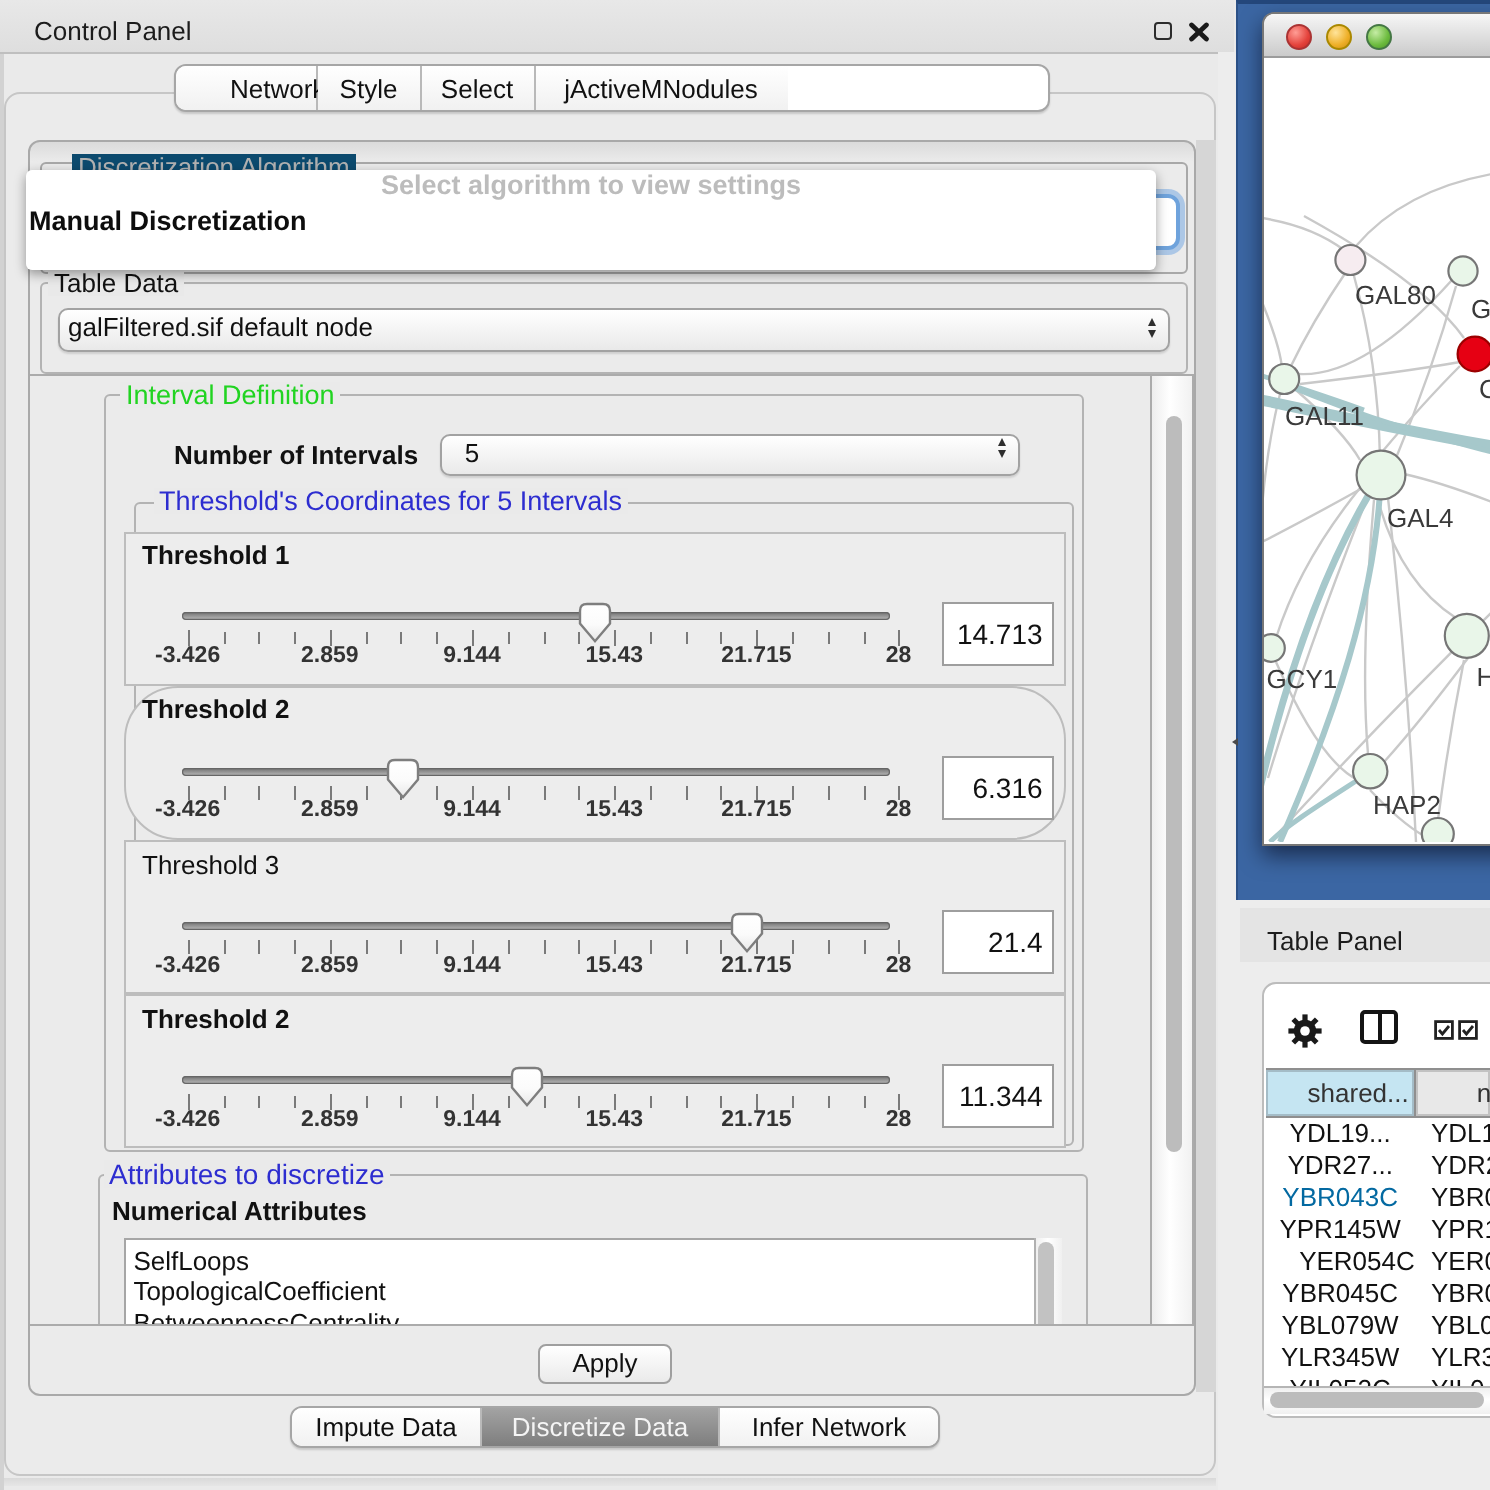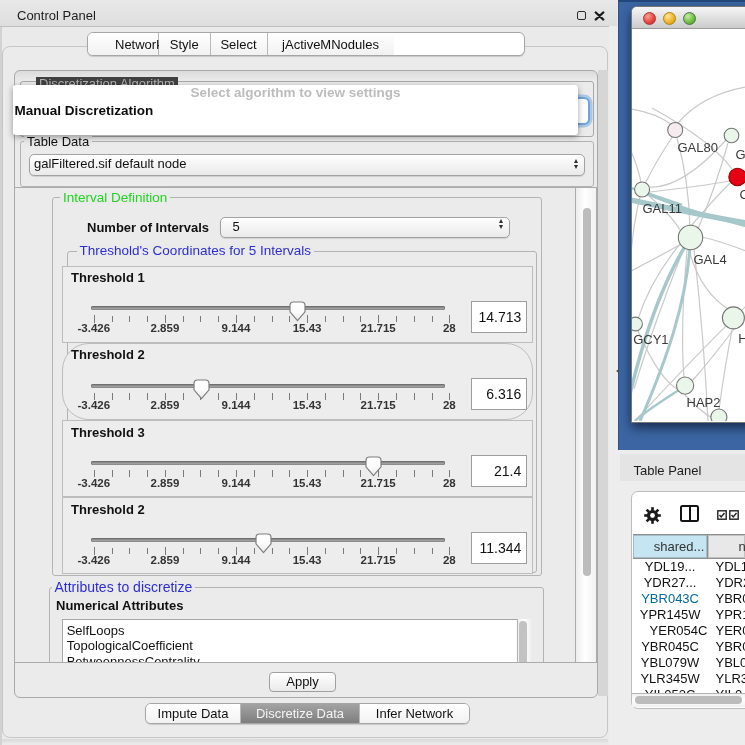--- a/index.html
+++ b/index.html
@@ -45,21 +45,21 @@
           <circle cx="3.5" cy="3.5" r="2.2" fill="#5cb85c" stroke="#2d7a2d" stroke-width="0.9"></circle>
           <circle cx="10" cy="8" r="2.6" fill="#5cb85c" stroke="#2d7a2d" stroke-width="0.9"></circle>
           <circle cx="3.5" cy="13" r="2.2" fill="#5cb85c" stroke="#2d7a2d" stroke-width="0.9"></circle>
         </svg>Network</div>
   <div class="s" style="width:50.5px;">Style</div>
   <div class="s" style="width:56px;">Select</div>
   <div class="s" style="width:126px;">jActiveMNodules</div>
 </div>
 
 <div class="grp" style="left:20px;top:81px;width:572px;height:54px;border-color:#a8a8a8;"></div>
-<div class="grpTitle" style="left:36px;top:76.5px;color:#b2b2b2;background:#404040;">Discretization Algorithm</div>
+<div class="grpTitle" style="left:36px;top:76.5px;color:#b2b2b2;background:#0c4a6e;">Discretization Algorithm</div>
 
 <div class="abs" style="left:540px;top:96.5px;width:46px;height:24px;border-radius:6px;background:#fff;border:2px solid #6fa3dc;box-shadow:0 0 0 2.5px rgba(120,170,225,0.55);"></div>
 
 <div class="grp" style="left:20px;top:141px;width:572px;height:43.5px;"></div>
 <div class="grpTitle" style="left:24px;top:135px;background:#e9e9e9;">Table Data</div>
 <div class="combo" style="left:29px;top:153.7px;width:554px;height:20.5px;"></div>
 <div class="abs" style="left:34px;top:156px;">galFiltered.sif default node</div>
 <div class="carets" style="left:571px;top:158.8px;">
       <div class="up"></div>
       <div class="dn"></div>
@@ -160,21 +160,21 @@
               <stop offset="0" stop-color="#ffffff"></stop>
               <stop offset="0.55" stop-color="#fbfbfb"></stop>
               <stop offset="1" stop-color="#e8e8e8"></stop>
             </linearGradient>
           </defs>
           <path d="M1 4.5 Q1 1 4.5 1 L12.5 1 Q16 1 16 4.5 L16 10.8 L8.5 19.6 L1 10.8 Z" fill="url(#tg1)" stroke="#7e7e7e" stroke-width="1.2"></path>
         </svg>
   <div class="vbox" style="left:408.3px;top:34px;width:49px;height:30px;line-height:30px;padding-right:5px;">6.316</div>
 </div>
 <div class="thpanel" style="left:47.5px;top:232.6px;width:469px;height:75px;">
-  <div class="abs" style="left:8px;top:3.5px;font-weight:bold;">Threshold 3</div>
+  <div class="abs" style="left:8px;top:3.5px;font-weight:normal;">Threshold 3</div>
   <div class="abs" style="left:28px;top:39.8px;width:354px;height:4.2px;border-radius:2.2px;background:linear-gradient(#6f6f6f,#bcbcbc);box-shadow:inset 0 0 0 0.6px #666;"></div>
   <div class="tick" style="left:30.8px;top:48.8px;height:7.6px;"></div>
   <div class="tick" style="left:48.6px;top:49.3px;height:6.6px;"></div>
   <div class="tick" style="left:66.3px;top:49.3px;height:6.6px;"></div>
   <div class="tick" style="left:84.1px;top:49.3px;height:6.6px;"></div>
   <div class="tick" style="left:101.9px;top:48.8px;height:7.6px;"></div>
   <div class="tick" style="left:119.7px;top:49.3px;height:6.6px;"></div>
   <div class="tick" style="left:137.4px;top:49.3px;height:6.6px;"></div>
   <div class="tick" style="left:155.2px;top:49.3px;height:6.6px;"></div>
   <div class="tick" style="left:173.0px;top:48.8px;height:7.6px;"></div>

